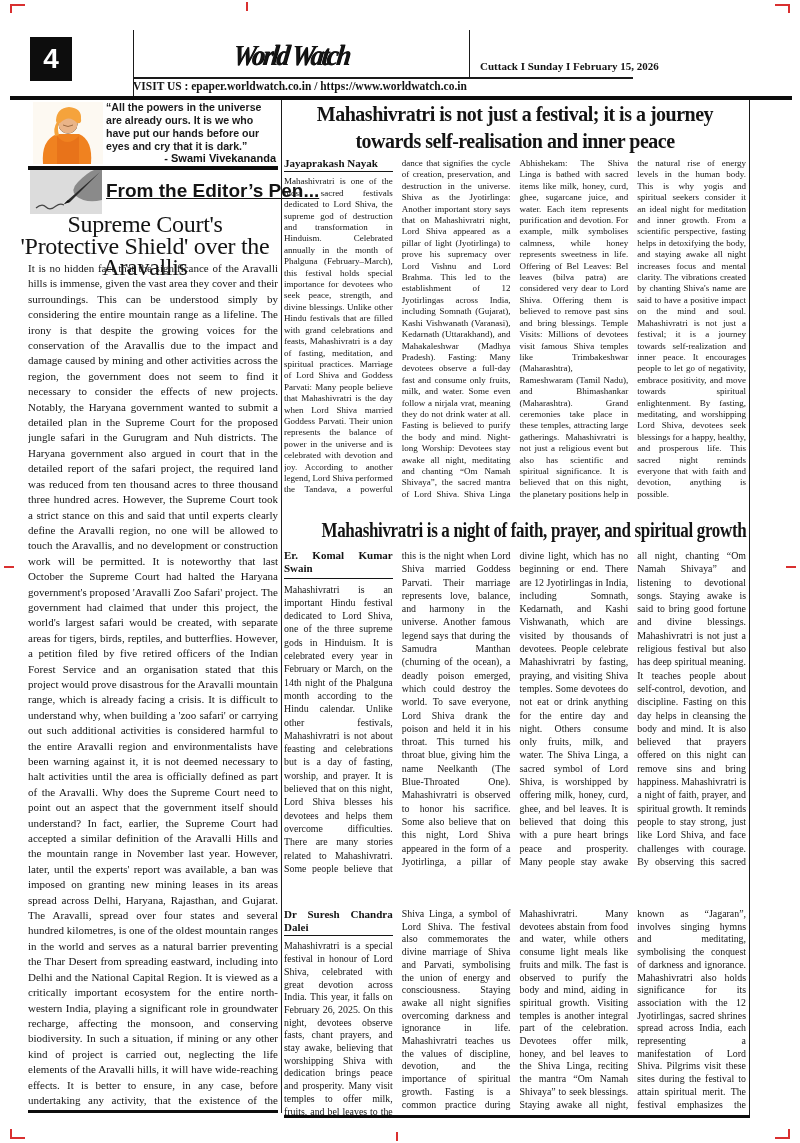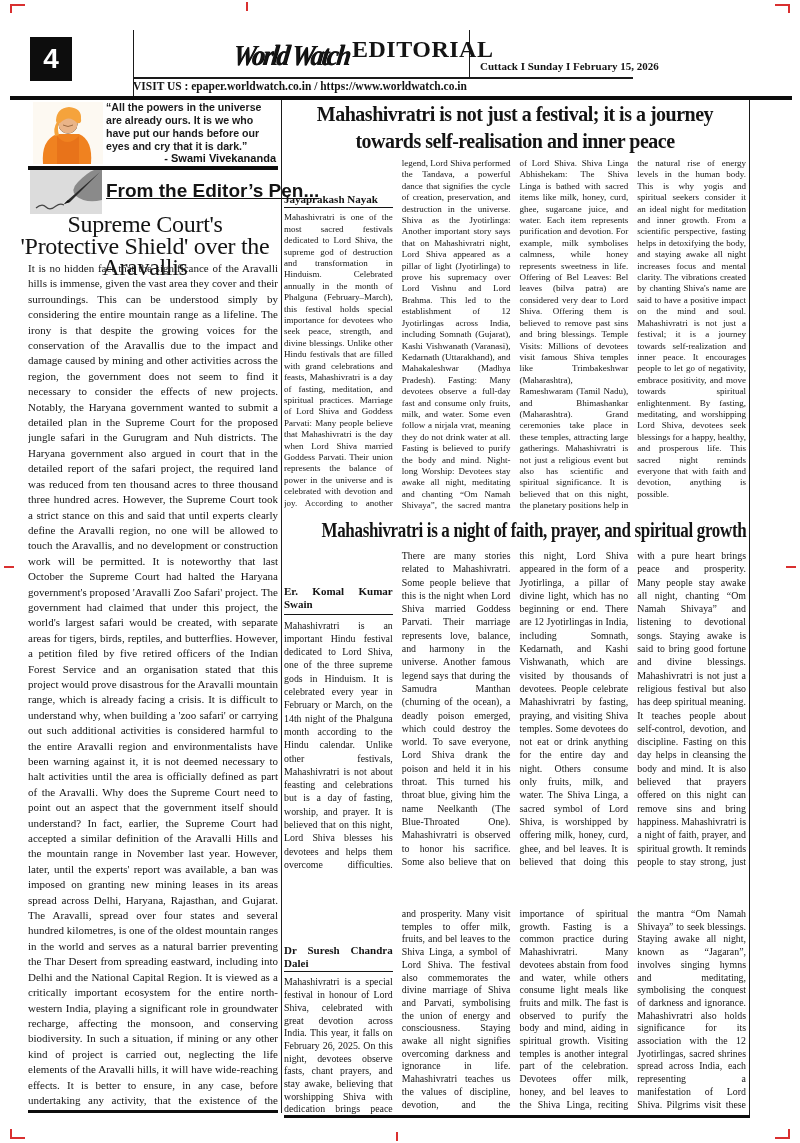--- a/index.html
+++ b/index.html
@@ -41,21 +41,21 @@
   .a-head .squeeze{display:inline-block;white-space:nowrap;transform:scaleX(0.85);
                    transform-origin:50% 50%;font-size:20px;letter-spacing:-0.4px;}
   .a2-head{top:519px;height:27px;}
   .a3-head{top:880px;height:26px;}
   .a-body{left:284px;width:462px;column-count:4;column-gap:9px;text-align:justify;
           overflow:hidden;}
   .a1-body{top:158px;height:362px;font-size:9px;line-height:11.4px;}
   .a2-body{top:549px;height:328px;font-size:9.9px;line-height:13.3px;}
   .a3-body{top:908px;height:211px;font-size:9.9px;line-height:12.7px;}
   .byline{font-weight:bold;font-size:11px;border-bottom:1.5px solid #141414;
-          padding-bottom:2px;margin-bottom:4px;margin-top:36px;}
+          padding-bottom:2px;margin-bottom:4px;}
 </style>
 </head>
 <body>
 
 <div class="page">
 
   <div class="crop" style="left:10px;top:4px;width:15px;height:1.5px;"></div>
   <div class="crop" style="left:10px;top:4px;width:1.5px;height:9px;"></div>
   <div class="crop" style="left:246px;top:2px;width:1.5px;height:9px;"></div>
   <div class="crop" style="left:775px;top:4px;width:15px;height:1.5px;"></div>
@@ -70,21 +70,20 @@
 
   <div class="abs pagenum">4</div>
 
   <div class="vline" style="left:133px;top:30px;height:66px;"></div>
   <div class="vline" style="left:469px;top:30px;height:48px;"></div>
 
   <div class="abs logo">
     <span>World Watch</span>
   </div>
 
-  <div class="abs section-title">EDITORIAL</div>
   <div class="abs dateline">Cuttack I Sunday I February 15,  2026</div>
 
   <div class="hline" style="left:133px;top:77px;width:500px;"></div>
   <div class="abs visitline">VISIT US : epaper.worldwatch.co.in / https://www.worldwatch.co.in</div>
 
   <div class="thickline" style="left:10px;top:96px;width:782px;height:3.5px;"></div>
 
   <div class="abs quote-img">
     <svg width="70" height="62" viewBox="0 0 70 62">
       <rect width="70" height="62" fill="#fdf9f2"></rect>

